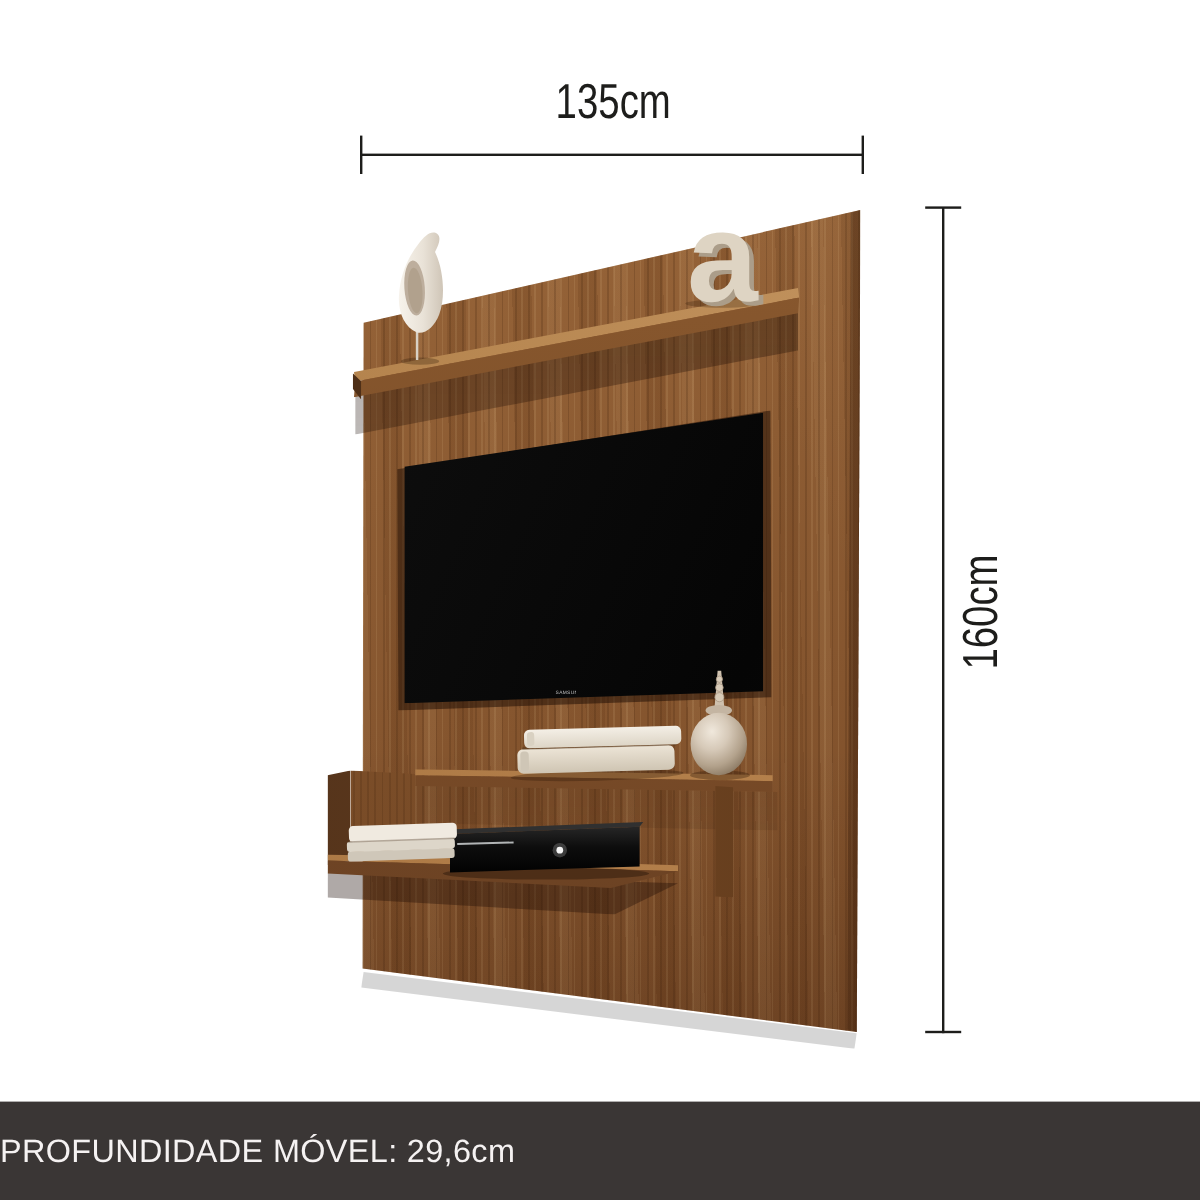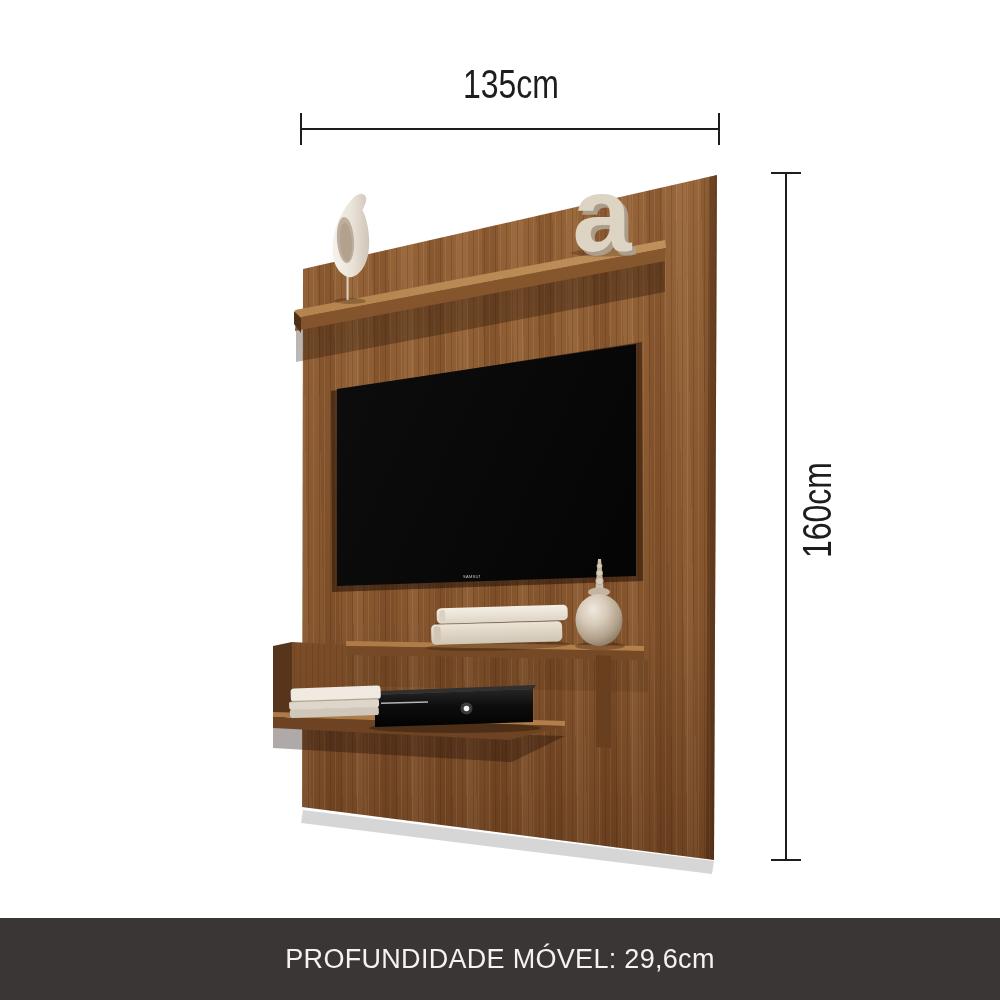--- a/index.html
+++ b/index.html
@@ -10,21 +10,21 @@
 
   
   .dim{background:#1d1d1b;}
   .dim-label{color:#1d1d1b;font-size:41px;line-height:1;white-space:nowrap;text-align:center;}
   #dim-width-label{left:311px;top:64px;width:400px;transform:scaleX(0.78);}
   #dim-height-label{left:667px;top:486px;width:300px;height:48px;line-height:48px;
                     transform:rotate(-90deg) scaleX(0.78);}
 
   
   #footer-bar{left:0;top:918px;width:1000px;height:82px;background:#3a3635;
-              display:flex;align-items:center;justify-content:center;}
+              display:flex;align-items:center;}
   #footer-text{color:#f5f2f2;font-size:27px;letter-spacing:.3px;white-space:nowrap;}
 
   
   .panel{
     clip-path:polygon(303px 269px,717px 175px,714px 860px,302px 807px);
     background:
       repeating-linear-gradient(90deg, rgba(62,32,10,.20) 0 1.5px, rgba(0,0,0,0) 1.5px 5px,
         rgba(255,224,170,.10) 5px 6.5px, rgba(0,0,0,0) 6.5px 11px),
       repeating-linear-gradient(89deg, rgba(80,40,12,.16) 0 16px, rgba(0,0,0,0) 16px 30px,
         rgba(255,215,160,.07) 30px 40px, rgba(0,0,0,0) 40px 55px),

